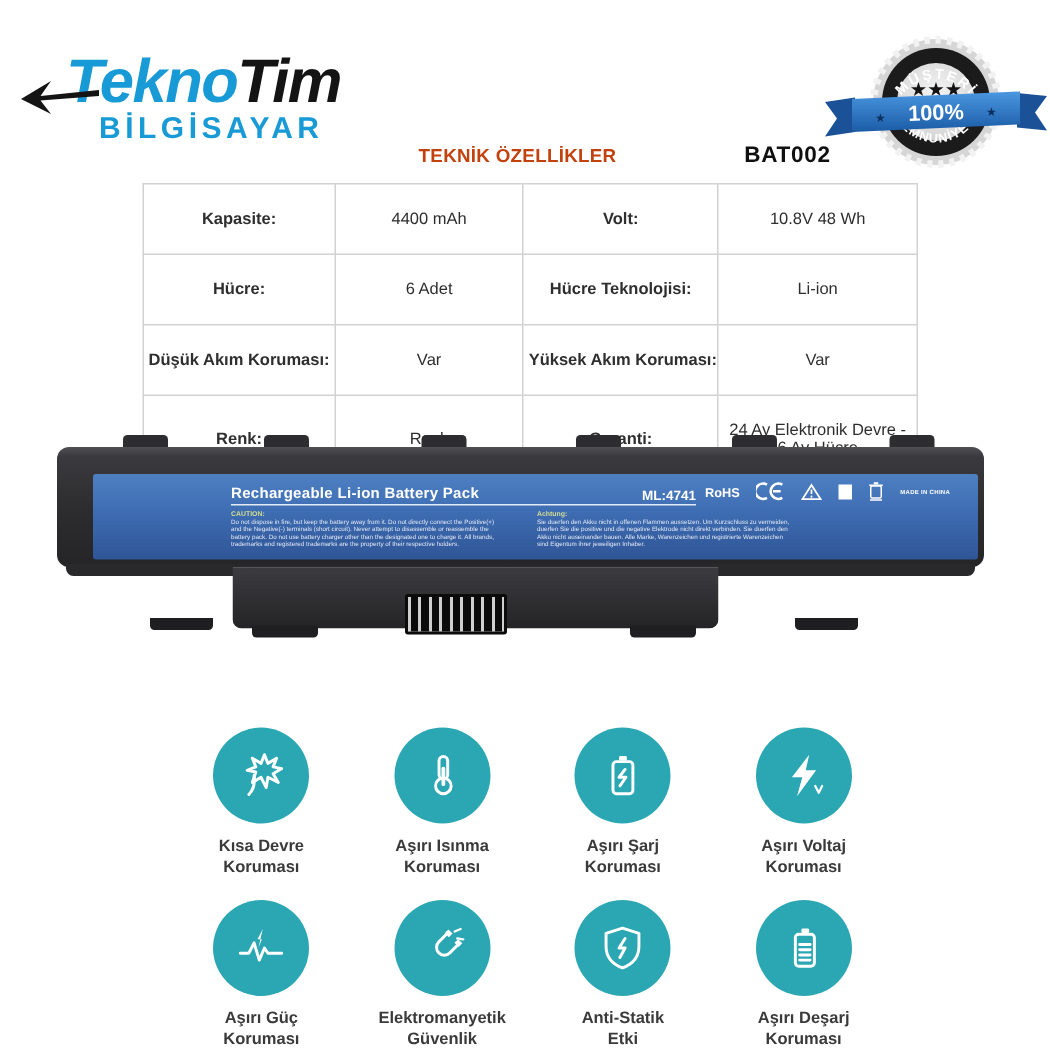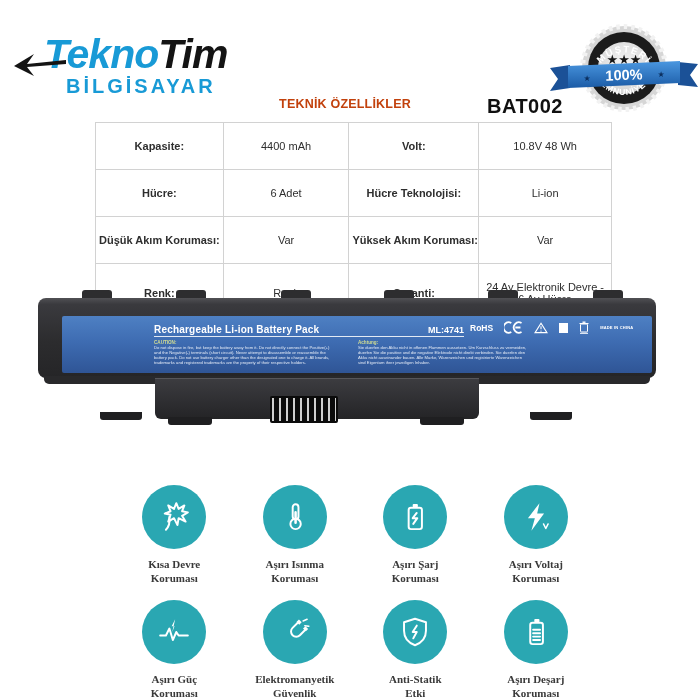--- a/index.html
+++ b/index.html
@@ -13,21 +13,21 @@
   .brand{font-style:italic;font-weight:bold;font-size:41px;letter-spacing:-1px;line-height:40px;padding-left:26px;}
   .brand .b1{color:#189ad6;}
   .brand .b2{color:#141414;}
   .brand-sub{color:#189ad6;font-weight:bold;font-size:20px;letter-spacing:3px;padding-left:48px;margin-top:1px;}
 
   
   .badge{position:absolute;left:548px;top:22px;width:152px;height:94px;}
 
   
   .sec-title{position:absolute;left:250px;top:97px;width:190px;text-align:center;font-size:12.5px;font-weight:bold;color:#c2410c;letter-spacing:.2px;}
-  .prod-code{position:absolute;left:470px;top:95px;width:110px;text-align:center;font-size:20px;font-weight:bold;color:#101010;letter-spacing:.5px;}
+  .prod-code{position:absolute;left:470px;top:95px;width:110px;text-align:center;font-size:15px;font-weight:bold;color:#101010;letter-spacing:.5px;}
 
   
   .specs{position:absolute;left:95px;top:122px;width:517px;border-collapse:collapse;table-layout:fixed;}
   .specs td{border:1px solid #d2d2d2;font-size:11px;color:#2e2e2e;text-align:center;vertical-align:middle;padding:17px 3px;}
   .specs td.lab{font-weight:bold;white-space:nowrap;}
   .specs tr{height:17px;}
   .specs tr.tall{height:36px;}
   .c1{width:126px;} .c2{width:124px;} .c3{width:128px;} .c4{width:131px;}
 
   
@@ -50,21 +50,21 @@
   .caut.en{left:92px;width:182px;}
   .caut.de{left:296px;width:172px;}
   .bat-lip{position:absolute;left:6px;top:88px;width:606px;height:8px;background:#29292b;border-radius:0 0 5px 5px;}
   .bat-slab{position:absolute;left:117px;top:90px;width:324px;height:40px;border-top:1px solid #56565a;border-radius:0 0 6px 6px;
     background:linear-gradient(180deg,#3c3c40 0%,#2b2b2e 70%,#242426 100%);}
   .connector{position:absolute;left:232px;top:108px;width:64px;height:23px;border:2px solid #0b0b0b;border-radius:2px;
     background:repeating-linear-gradient(90deg,#cfcfcf 0 2px,#0b0b0b 2px 7px);}
   .foot{position:absolute;height:8px;background:#1f1f21;border-radius:0 0 3px 3px;}
 
   
-  .feat-row{position:absolute;left:114px;width:482px;display:grid;grid-template-columns:repeat(4,1fr);font-family:Liberation Serif, serif;}
+  .feat-row{position:absolute;left:114px;width:482px;display:grid;grid-template-columns:repeat(4,1fr);}
   .feat{display:flex;flex-direction:column;align-items:center;}
   .feat-circle{width:64px;height:64px;border-radius:50%;background:#2aa7b2;display:flex;align-items:center;justify-content:center;}
   .feat-circle svg{stroke:#fff;fill:none;stroke-width:1.7;stroke-linecap:round;stroke-linejoin:round;}
   .feat-label{margin-top:8px;text-align:center;font-size:11px;font-weight:bold;color:#3a3a3a;line-height:14px;}
 </style>
 </head>
 <body>
 
 <div class="page">
 

